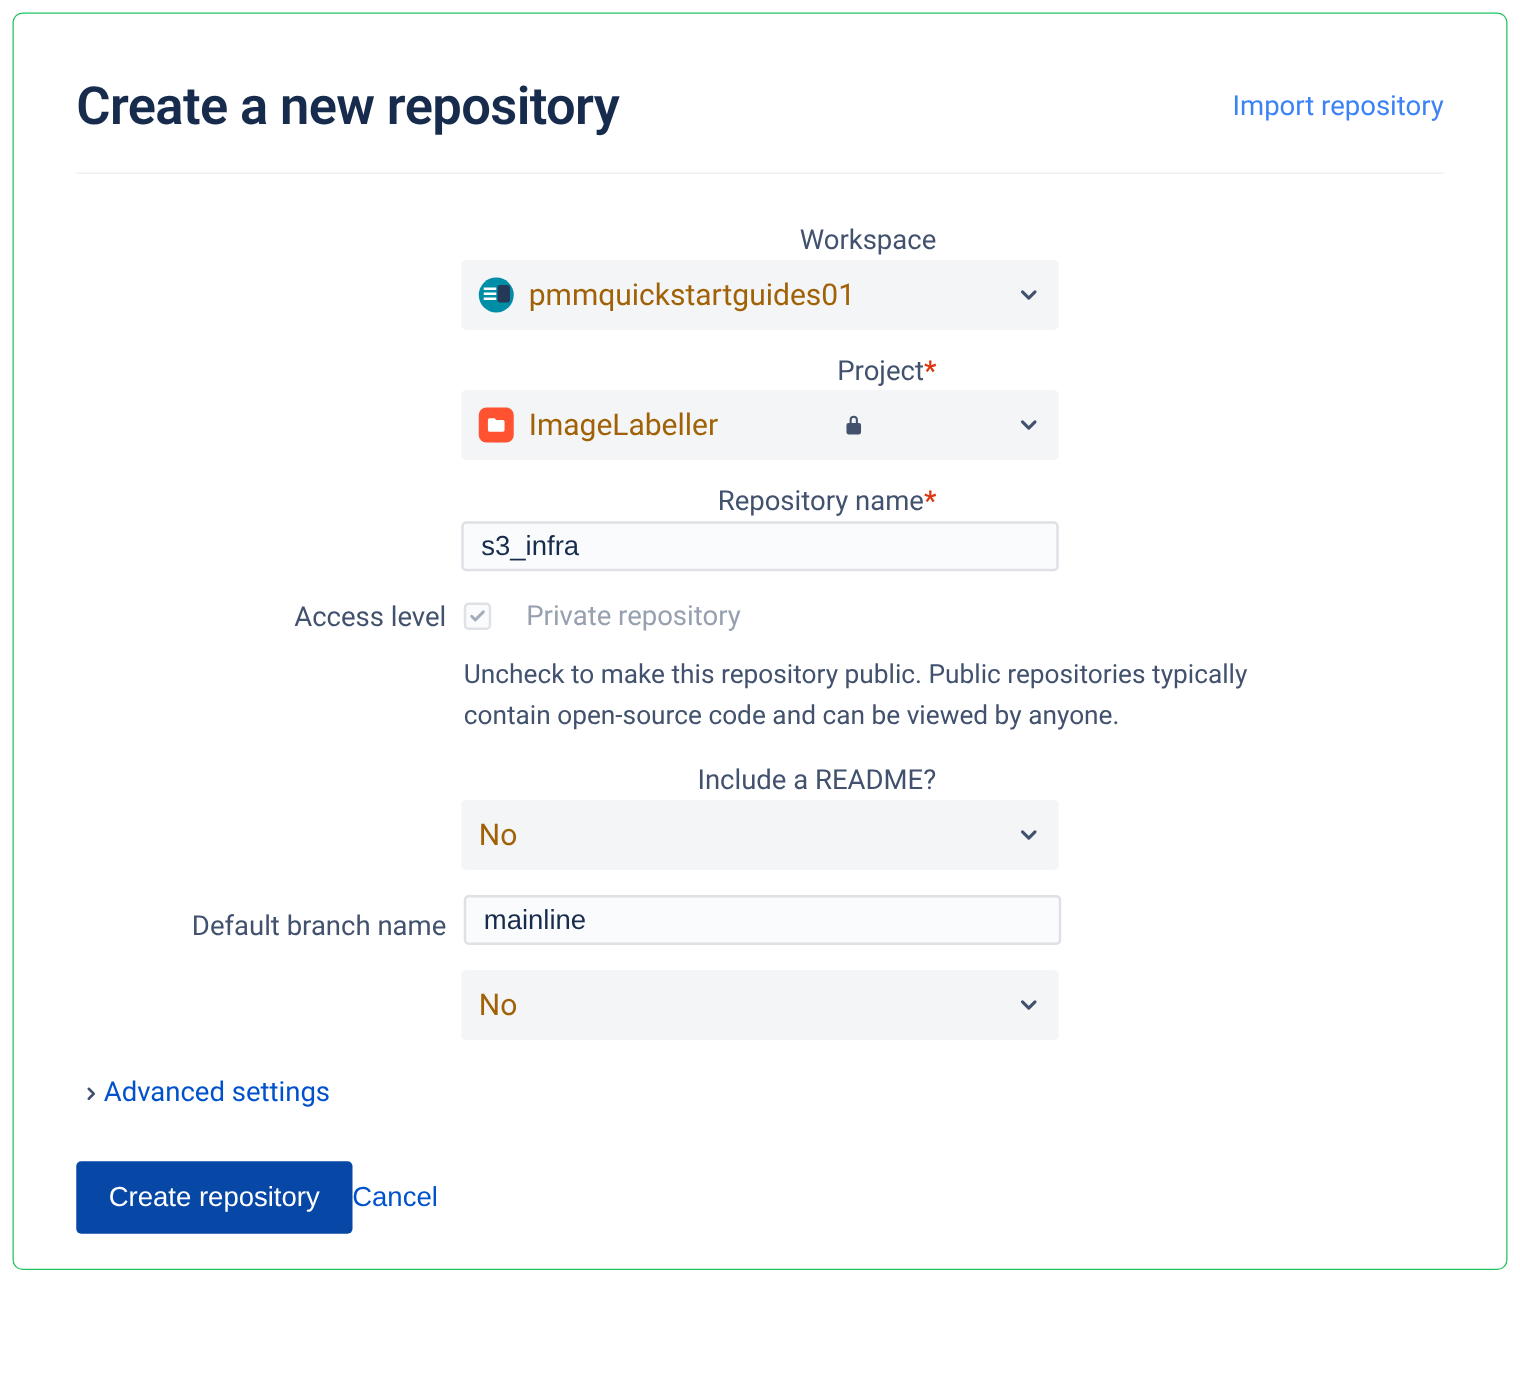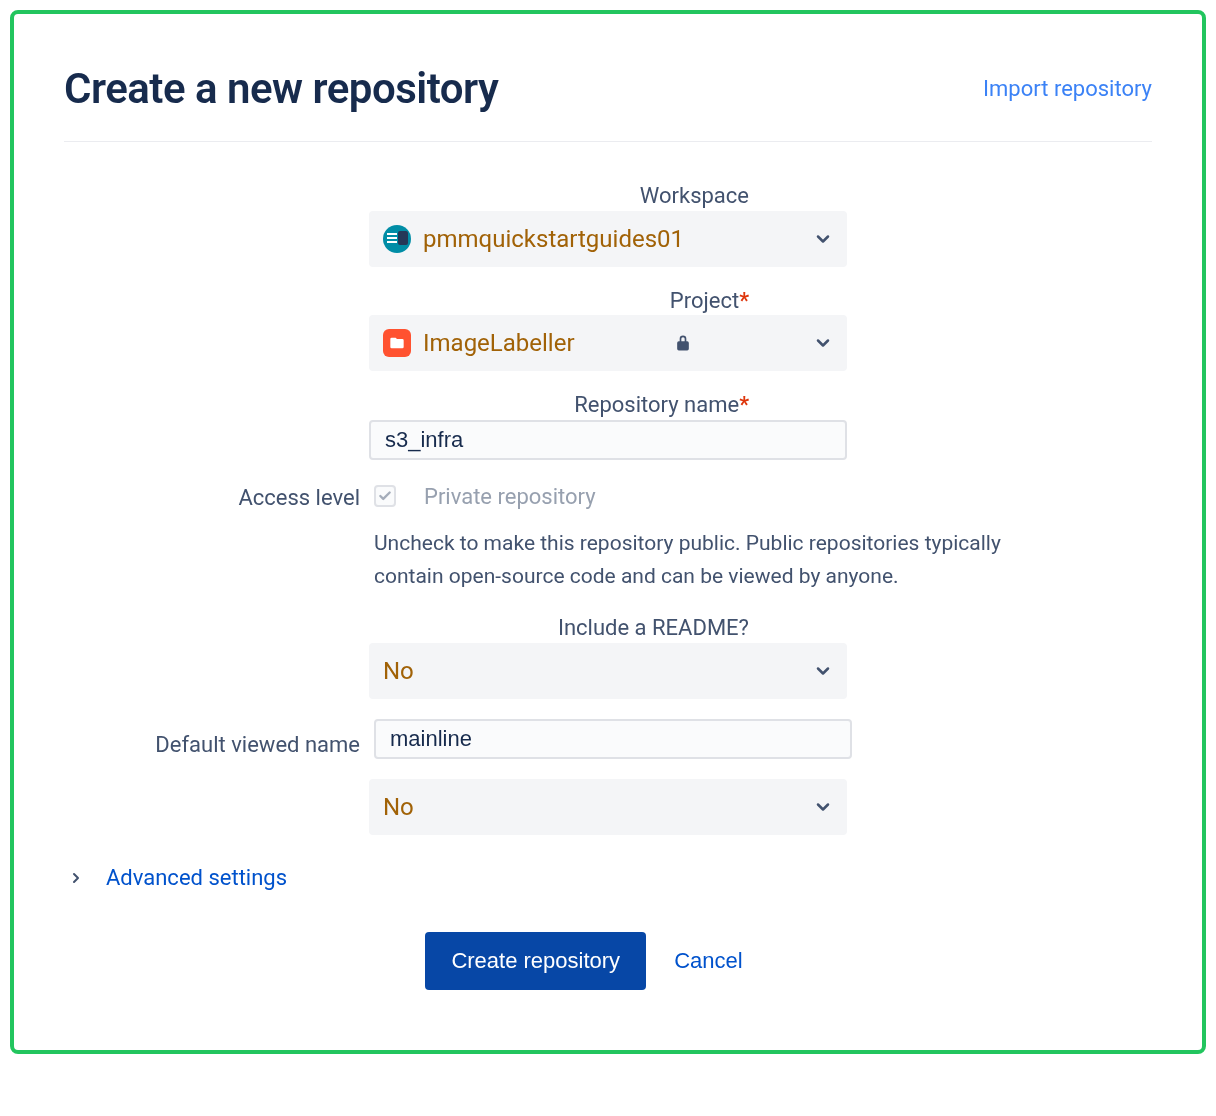--- a/index.html
+++ b/index.html
@@ -6,23 +6,23 @@
       box-sizing: border-box;
       margin: 0;
       padding: 0;
     }
     body {
       font-family: -apple-system, BlinkMacSystemFont, "Segoe UI", Roboto, Helvetica, Arial, sans-serif;
       background: #fff;
       padding: 10px;
     }
     .panel {
-      border: 4px solid #22c55e;
+      border: 1px solid #22c55e;
       border-radius: 8px;
-      padding: 50px 50px 60px 50px;
+      padding: 50px 50px 28px 50px;
       max-width: 1200px;
     }
     .header {
       display: flex;
       justify-content: space-between;
       align-items: center;
       border-bottom: 1px solid #ebecf0;
       padding-bottom: 28px;
       margin-bottom: 40px;
     }
@@ -168,34 +168,33 @@
       line-height: 1.6;
       margin-top: 18px;
       max-width: 640px;
     }
     .advanced {
       margin-left: 0;
       margin-top: 30px;
       margin-bottom: 30px;
       display: flex;
       align-items: center;
-      gap: 22px;
+      gap: 2px;
       color: #0052cc;
       font-size: 22px;
       cursor: pointer;
       padding-left: 4px;
     }
     .advanced .chevron-small {
       color: #42526e;
     }
     .actions {
       display: flex;
-      justify-content: center;
-      align-items: center;
-      gap: 28px;
+      justify-content: flex-start;
+      align-items: center;
       margin-top: 42px;
       padding-right: 48px;
     }
     .primary-btn {
       background: #0747a6;
       color: #fff;
       border: none;
       border-radius: 4px;
       padding: 16px 26px;
       font-size: 22px;
@@ -294,21 +293,21 @@
         <span class="chevron">
           <svg width="20" height="20" viewBox="0 0 24 24" fill="none" stroke="#42526e" stroke-width="3" stroke-linecap="round" stroke-linejoin="round">
               <polyline points="6 9 12 15 18 9"></polyline>
             </svg>
         </span>
       </div>
     </div>
   </div>
 
   <div class="form-row">
-    <div class="label-col">Default viewed name</div>
+    <div class="label-col">Default branch name</div>
     <div class="field-col">
       <input type="text" class="text-input" value="mainline" style="">
     </div>
   </div>
 
   <div class="form-row center">
     <div class="field-col">
       <div class="select-box">
         <span>No</span>
         <span class="chevron">

